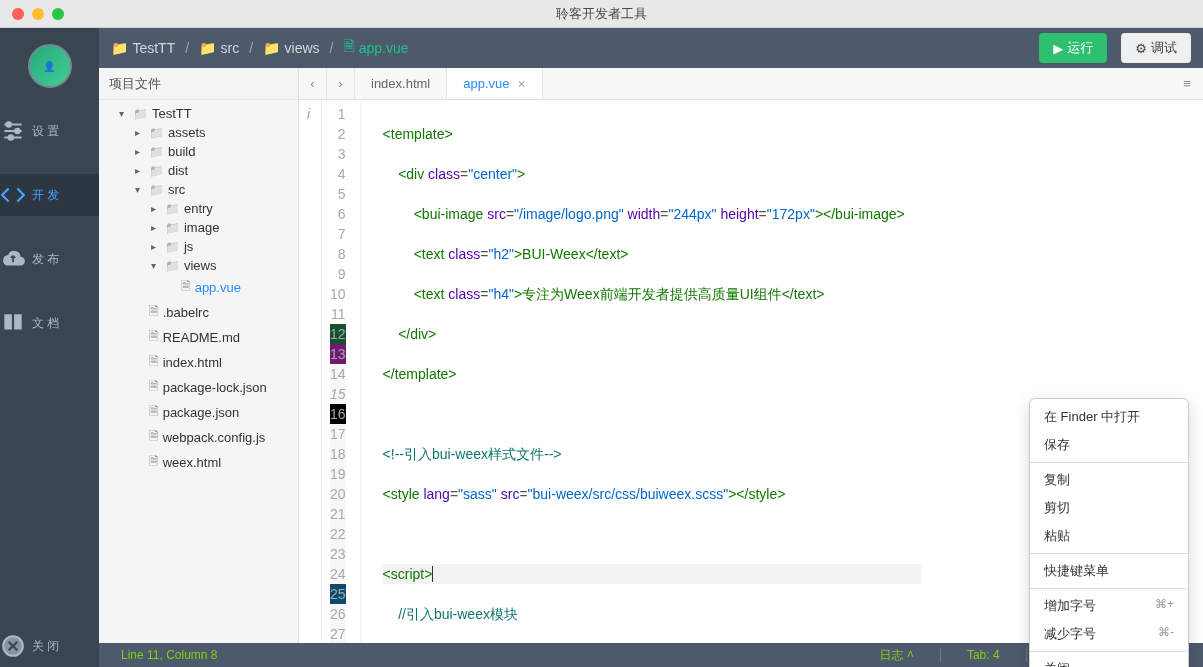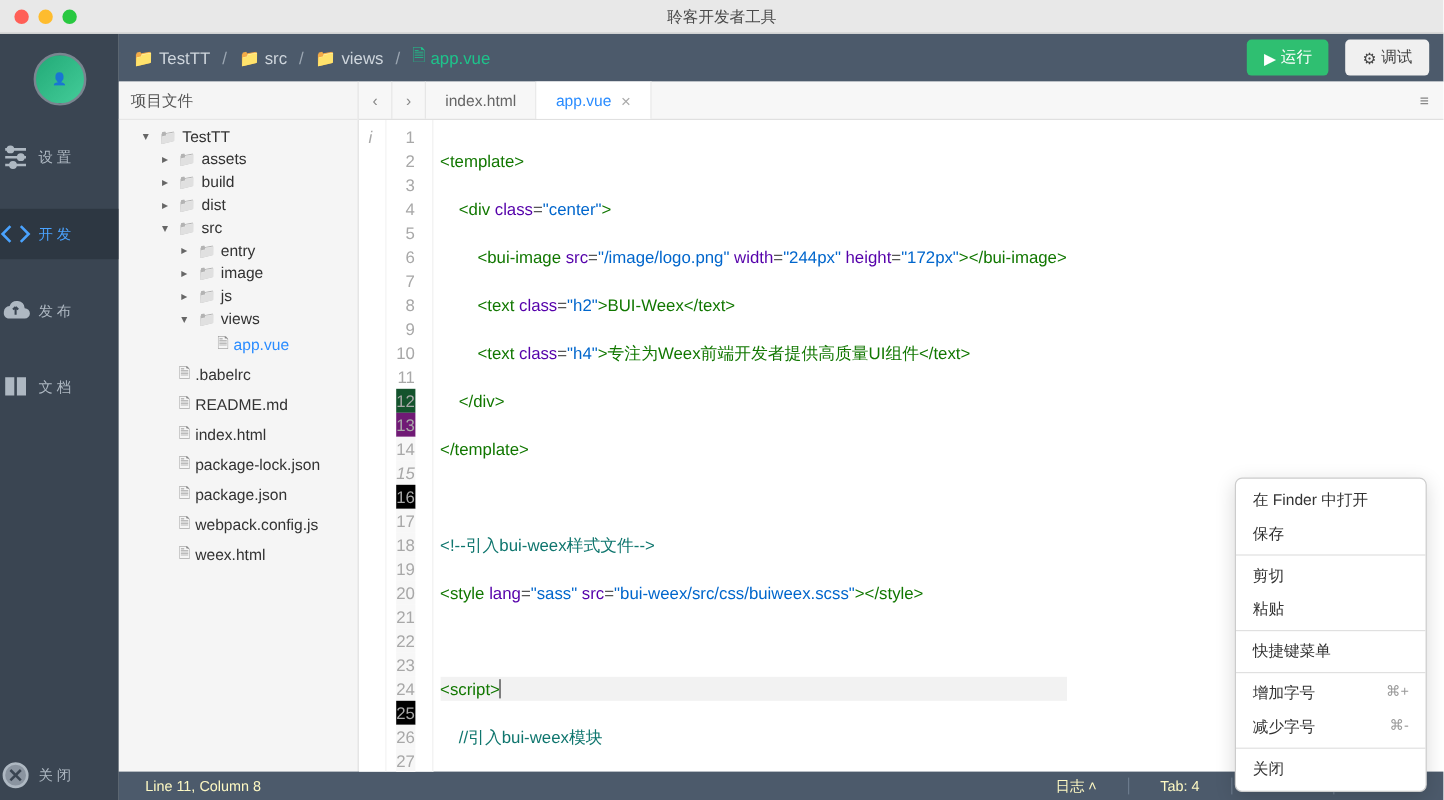--- a/index.html
+++ b/index.html
@@ -40,29 +40,29 @@
 .tab-nav { width: 28px; display: flex; align-items: center; justify-content: center; color: #888; cursor: pointer; border-right: 1px solid #e6e6e6; }
 .tab { padding: 0 16px; display: flex; align-items: center; gap: 8px; border-right: 1px solid #e6e6e6; cursor: pointer; color: #666; font-size: 13px; }
 .tab.active { background: #fff; color: #2a8cff; }
 .tab-close { color: #aaa; font-size: 14px; }
 .tab-menu { margin-left: auto; width: 32px; display: flex; align-items: center; justify-content: center; color: #888; cursor: pointer; }
 .editor { flex: 1; display: flex; font-family: Menlo, Consolas, monospace; font-size: 14px; overflow: auto; position: relative; }
 .gutter { background: #fff; color: #a8a8a8; text-align: right; padding: 4px 14px 4px 8px; user-select: none; border-right: 1px solid #f0f0f0; }
 .gutter-info { width: 20px; text-align: center; }
 .gutter-line { height: 20px; line-height: 20px; }
 .code { padding: 4px 0 4px 6px; white-space: pre; line-height: 20px; }
-.code-line { height: 20px; }
+.code-line { height: 20px; margin-left: 16px; }
 .hl-line { background: #f2f2f2; display: block; width: 100%; }
 .tag { color: #117700; } .attr { color: #5500aa; } .str { color: #0066cc; } .punc { color: #555; } .comment { color: #0f766e; }
 .cursor { border-left: 1px solid #333; }
 .context-menu { position: absolute; top: 330px; left: 730px; width: 160px; background: #fff; border: 1px solid #ccc; border-radius: 6px; box-shadow: 0 4px 16px rgba(0,0,0,.15); font-size: 13px; padding: 4px 0; z-index: 50; }
 .cm-item { padding: 5px 14px; cursor: pointer; display: flex; justify-content: space-between; color: #333; }
 .cm-sep { height: 1px; background: #e0e0e0; margin: 3px 0; }
 .cm-shortcut { color: #999; font-size: 12px; }
-.statusbar { height: 24px; background: #4c5a6b; color: #fef9c3; display: flex; align-items: center; font-size: 12px; padding: 0 12px; gap: 16px; }
+.statusbar { height: 24px; background: #4c5a6b; color: #84cc16; display: flex; align-items: center; font-size: 12px; padding: 0 12px; gap: 16px; }
 .statusbar .sep { width: 1px; height: 14px; background: #6b7a8c; }
 .status-spacer { flex: 1; }
 .status-seg { padding: 0 10px; cursor: pointer; }
 svg { display: block; }
 </style>
 </head>
 <body>
 
 <div class="titlebar">
   <div class="traffic-lights">
@@ -279,21 +279,21 @@
               <div class="gutter-line" style="background: rgb(247, 247, 247); font-style: italic;">15</div>
               <div class="gutter-line" style="background: #000000;">16</div>
               <div class="gutter-line" style="background: rgb(247, 247, 247);">17</div>
               <div class="gutter-line" style="background: rgb(247, 247, 247);">18</div>
               <div class="gutter-line" style="background: rgb(247, 247, 247);">19</div>
               <div class="gutter-line" style="background: rgb(247, 247, 247);">20</div>
               <div class="gutter-line" style="background: rgb(247, 247, 247);">21</div>
               <div class="gutter-line" style="background: rgb(247, 247, 247);">22</div>
               <div class="gutter-line" style="background: rgb(247, 247, 247);">23</div>
               <div class="gutter-line" style="background: rgb(247, 247, 247);">24</div>
-              <div class="gutter-line" style="background: #000000;">25</div>
+              <div class="gutter-line" style="background: #0c4a6e;">25</div>
               <div class="gutter-line" style="background: rgb(247, 247, 247);">26</div>
               <div class="gutter-line" style="background: rgb(247, 247, 247);">27</div>
             </div>
           <div class="code">
 <div class="code-line"><span class="tag">&lt;template&gt;</span></div>
 <div class="code-line"><span class="tag">    &lt;div </span><span class="attr">class</span><span class="punc">=</span><span class="str">"center"</span><span class="tag">&gt;</span></div>
 <div class="code-line"><span class="tag">        &lt;bui-image </span><span class="attr">src</span><span class="punc">=</span><span class="str">"/image/logo.png"</span> <span class="attr">width</span><span class="punc">=</span><span class="str">"244px"</span> <span class="attr">height</span><span class="punc">=</span><span class="str">"172px"</span><span class="tag">&gt;&lt;/bui-image&gt;</span></div>
 <div class="code-line"><span class="tag">        &lt;text </span><span class="attr">class</span><span class="punc">=</span><span class="str">"h2"</span><span class="tag">&gt;BUI-Weex&lt;/text&gt;</span></div>
 <div class="code-line"><span class="tag">        &lt;text </span><span class="attr">class</span><span class="punc">=</span><span class="str">"h4"</span><span class="tag">&gt;专注为Weex前端开发者提供高质量UI组件&lt;/text&gt;</span></div>
 <div class="code-line"><span class="tag">    &lt;/div&gt;</span></div>
@@ -323,20 +323,23 @@
 
         <div class="context-menu">
           <div class="cm-item">
               <span>在 Finder 中打开</span>
             </div>
           <div class="cm-item">
               <span>保存</span>
             </div>
           <div class="cm-sep"></div>
           <div class="cm-item">
+              <span>复制</span>
+            </div>
+          <div class="cm-item">
               <span>剪切</span>
             </div>
           <div class="cm-item">
               <span>粘贴</span>
             </div>
           <div class="cm-sep"></div>
           <div class="cm-item">
               <span>快捷键菜单</span>
             </div>
           <div class="cm-sep"></div>

